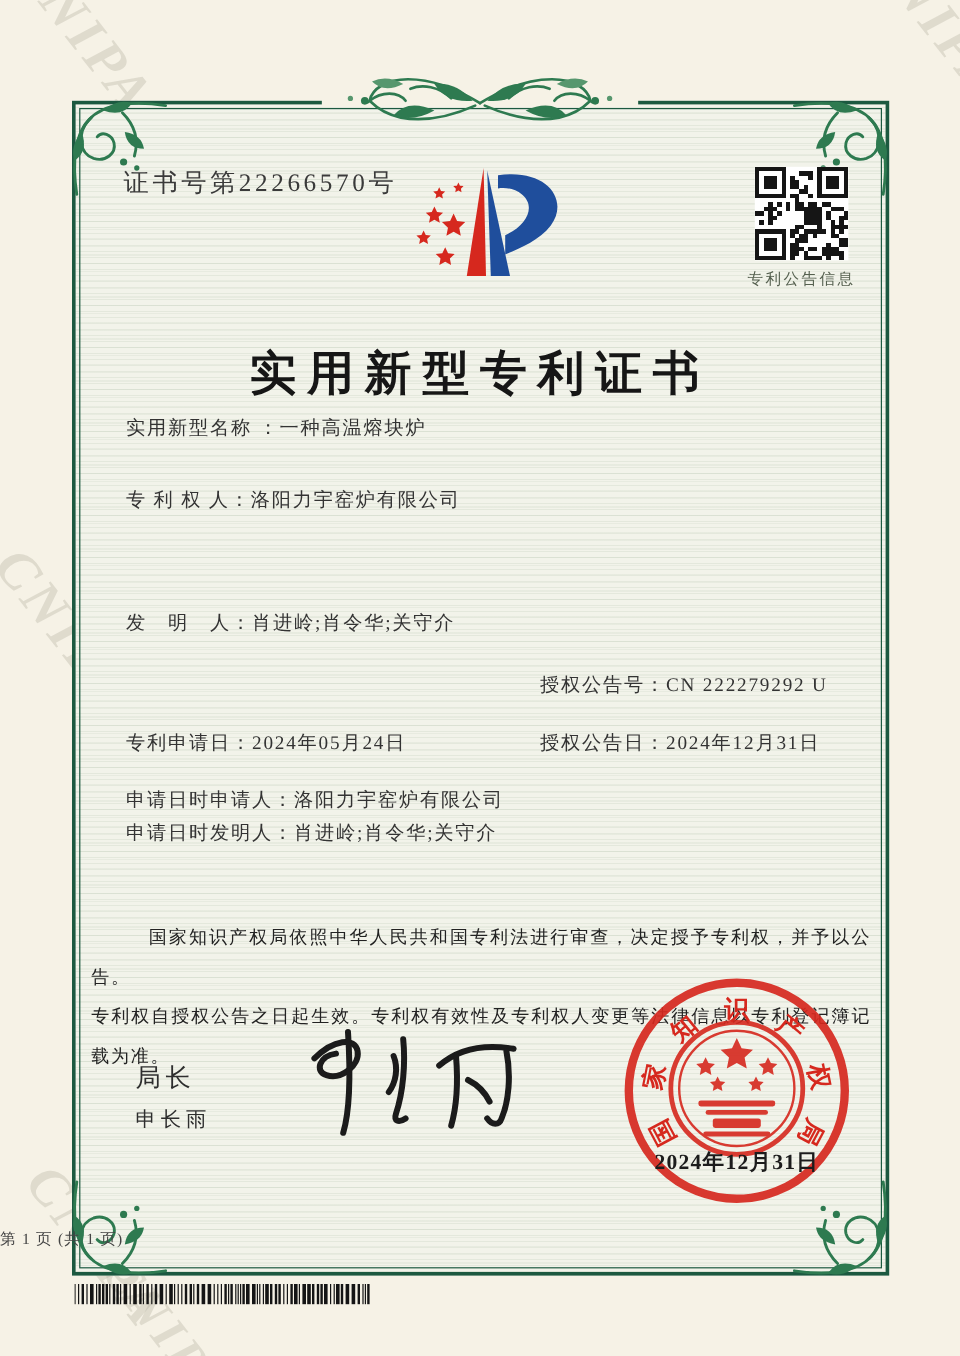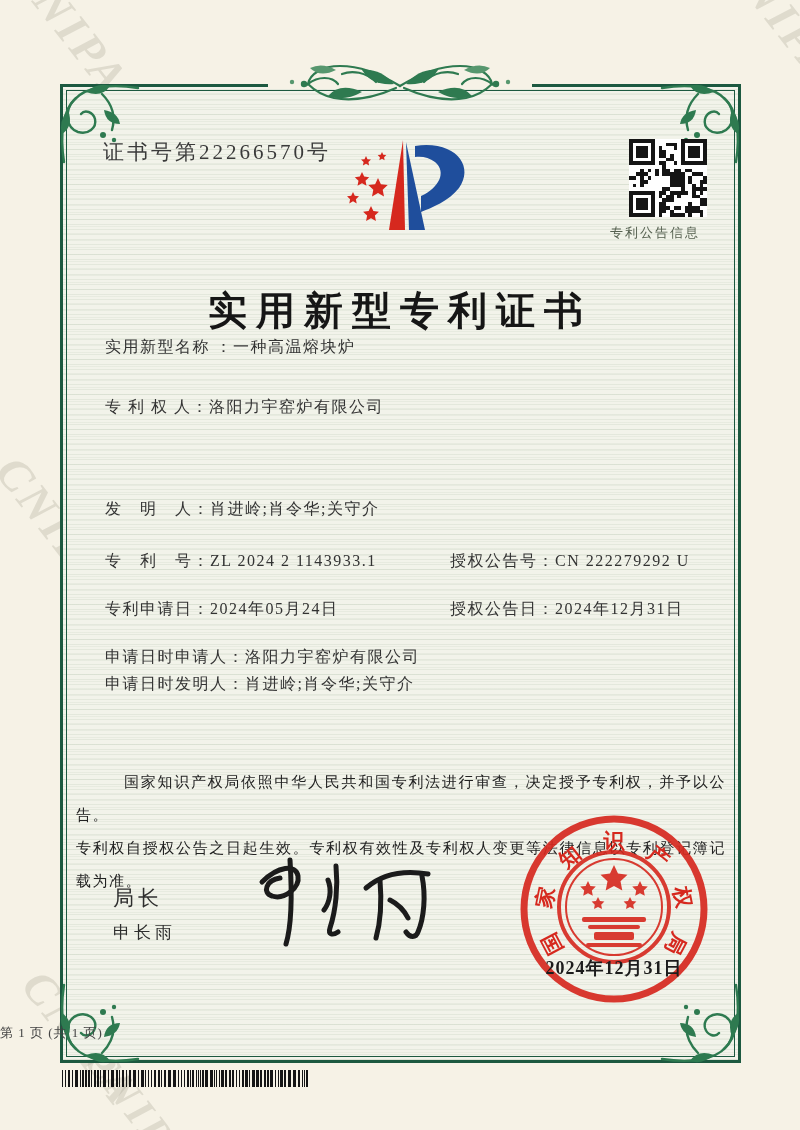--- a/index.html
+++ b/index.html
@@ -35,30 +35,30 @@
   .corner{ position:absolute; width:84px; height:84px; }
   .corner.tl{ left:56px;  top:80px; }
   .corner.tr{ right:56px; top:80px; transform:scaleX(-1); }
   .corner.bl{ left:56px;  bottom:63px; transform:scaleY(-1); }
   .corner.br{ right:56px; bottom:63px; transform:scale(-1,-1); }
   .flourish{ position:absolute; left:268px; top:52px; width:264px; height:64px; }
 
   
   .cert-number{ position:absolute; left:103px; top:138px; font-size:21px; letter-spacing:3px; color:#3a3a3a;}
   .logo{ position:absolute; left:333px; top:126px; width:172px; height:114px; }
-  .qr-wrap{ position:absolute; left:610px; top:139px; width:116px; text-align:left;}
+  .qr-wrap{ position:absolute; left:610px; top:139px; width:116px; text-align:center;}
   .qr{ width:78px; height:78px; display:block; margin:0 auto; background:#fff; }
   .qr-caption{ margin-top:7px; font-size:13px; letter-spacing:2px; color:#55604f; }
   .title{
     position:absolute; left:0; right:0; top:236px; text-align:center;
     font-size:39px; font-weight:bold; letter-spacing:9px; color:#161616;margin-top:48px;
   }
 
   
-  .row{ position:absolute; font-size:16px; letter-spacing:1.5px; color:#333; white-space:pre; }
+  .row{ position:absolute; font-size:16px; letter-spacing:1.5px; color:#333; white-space:pre;margin-top:10px; }
   .row .lbl{ white-space:pre; }
   .row .val{ letter-spacing:1.5px; }
   .row-name{ left:105px; top:337px; }
   .row-patentee{ left:105px; top:397px; }
   .row-address{ left:105px; top:446px; white-space:normal; }
   .row-address .val{ display:inline-block; vertical-align:top; width:424px; white-space:normal; line-height:25px;}
   .row-inventor{ left:105px; top:499px; }
   .row-patno{ left:105px; top:551px; }
   .row-grantno{ left:450px; top:551px; }
   .row-filing{ left:105px; top:599px; }
@@ -345,21 +345,20 @@
         <rect x="2" y="16" width="3" height="3" fill="#151515"></rect>
       </svg>
     <div class="qr-caption">专利公告信息</div>
   </div>
 
   <div class="title">实用新型专利证书</div>
 
   <div class="row row-name"><span class="lbl">实用新型名称 ：</span><span class="val">一种高温熔块炉</span></div>
   <div class="row row-patentee"><span class="lbl">专 利 权 人：</span><span class="val">洛阳力宇窑炉有限公司</span></div>
   <div class="row row-inventor"><span class="lbl">发　明　人：</span><span class="val">肖进岭;肖令华;关守介</span></div>
-  <div class="row row-patno"><span class="lbl">专　利　号：</span><span class="val">ZL 2024 2 1143933.1</span></div>
   <div class="row row-grantno"><span class="lbl">授权公告号：</span><span class="val">CN 222279292 U</span></div>
   <div class="row row-filing"><span class="lbl">专利申请日：</span><span class="val">2024年05月24日</span></div>
   <div class="row row-grantdate"><span class="lbl">授权公告日：</span><span class="val">2024年12月31日</span></div>
   <div class="row row-applicant2"><span class="lbl">申请日时申请人：</span><span class="val">洛阳力宇窑炉有限公司</span></div>
   <div class="row row-inventor2"><span class="lbl">申请日时发明人：</span><span class="val">肖进岭;肖令华;关守介</span></div>
 
   <div class="statement">
     <span class="line1">国家知识产权局依照中华人民共和国专利法进行审查，决定授予专利权，并予以公告。</span>
     <span class="line2">专利权自授权公告之日起生效。专利权有效性及专利权人变更等法律信息以专利登记簿记载为准。</span>
   </div>

